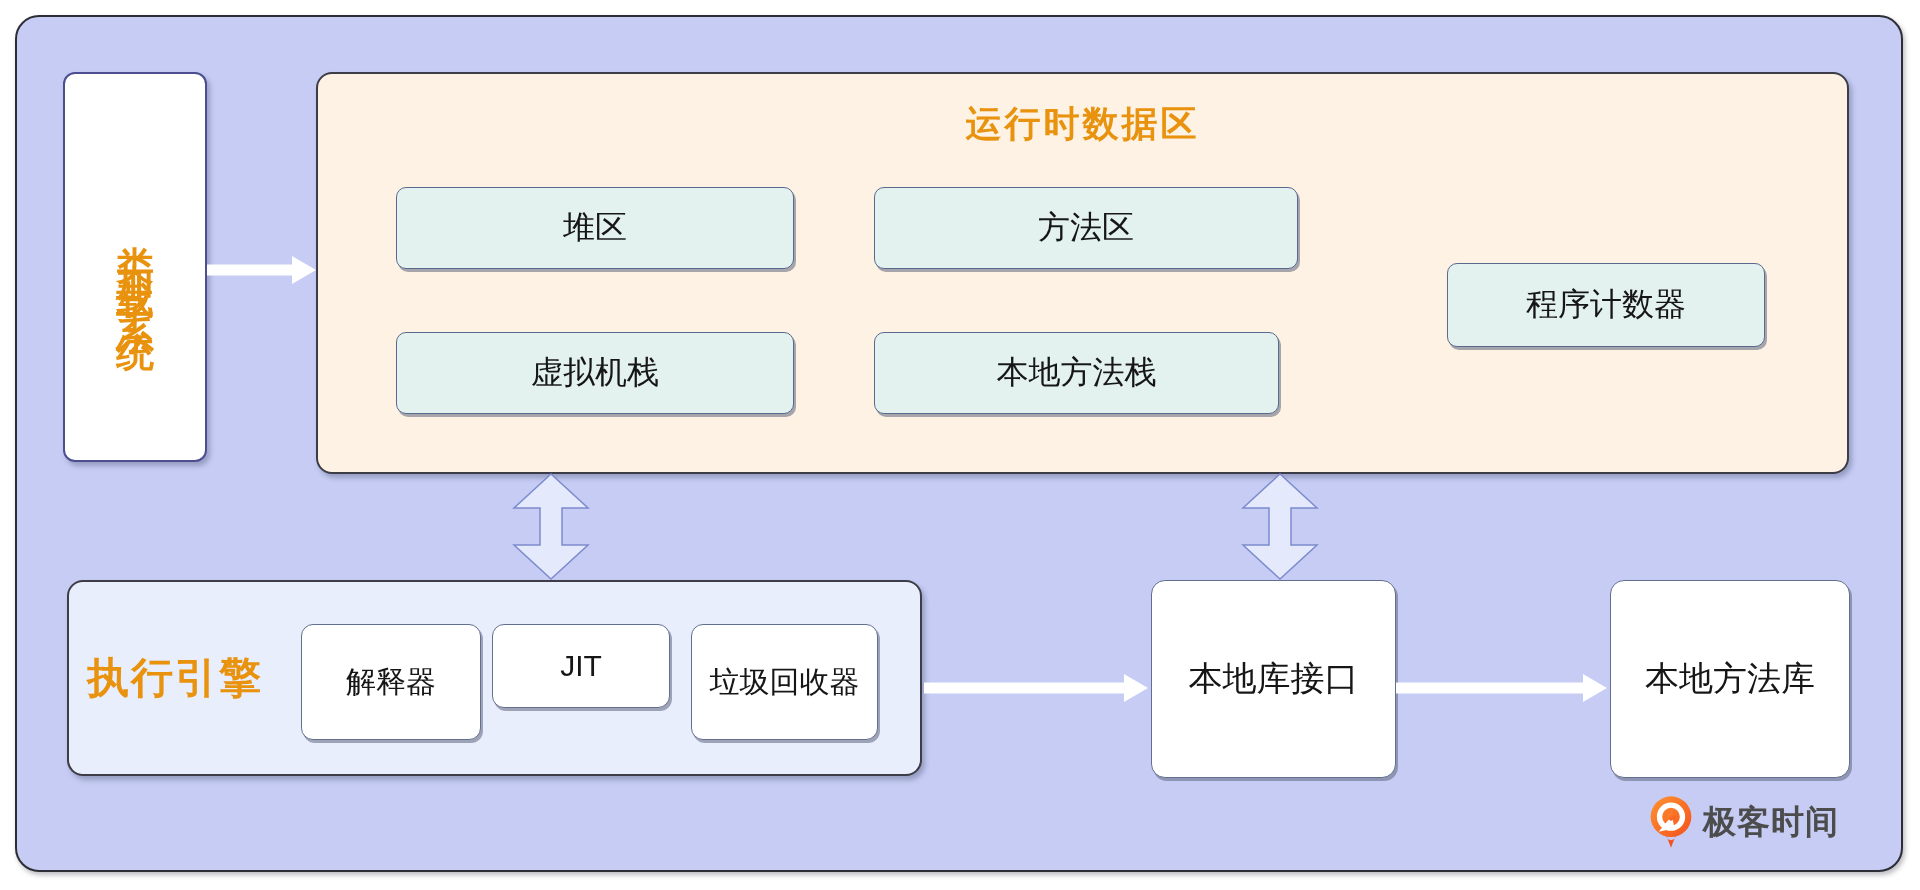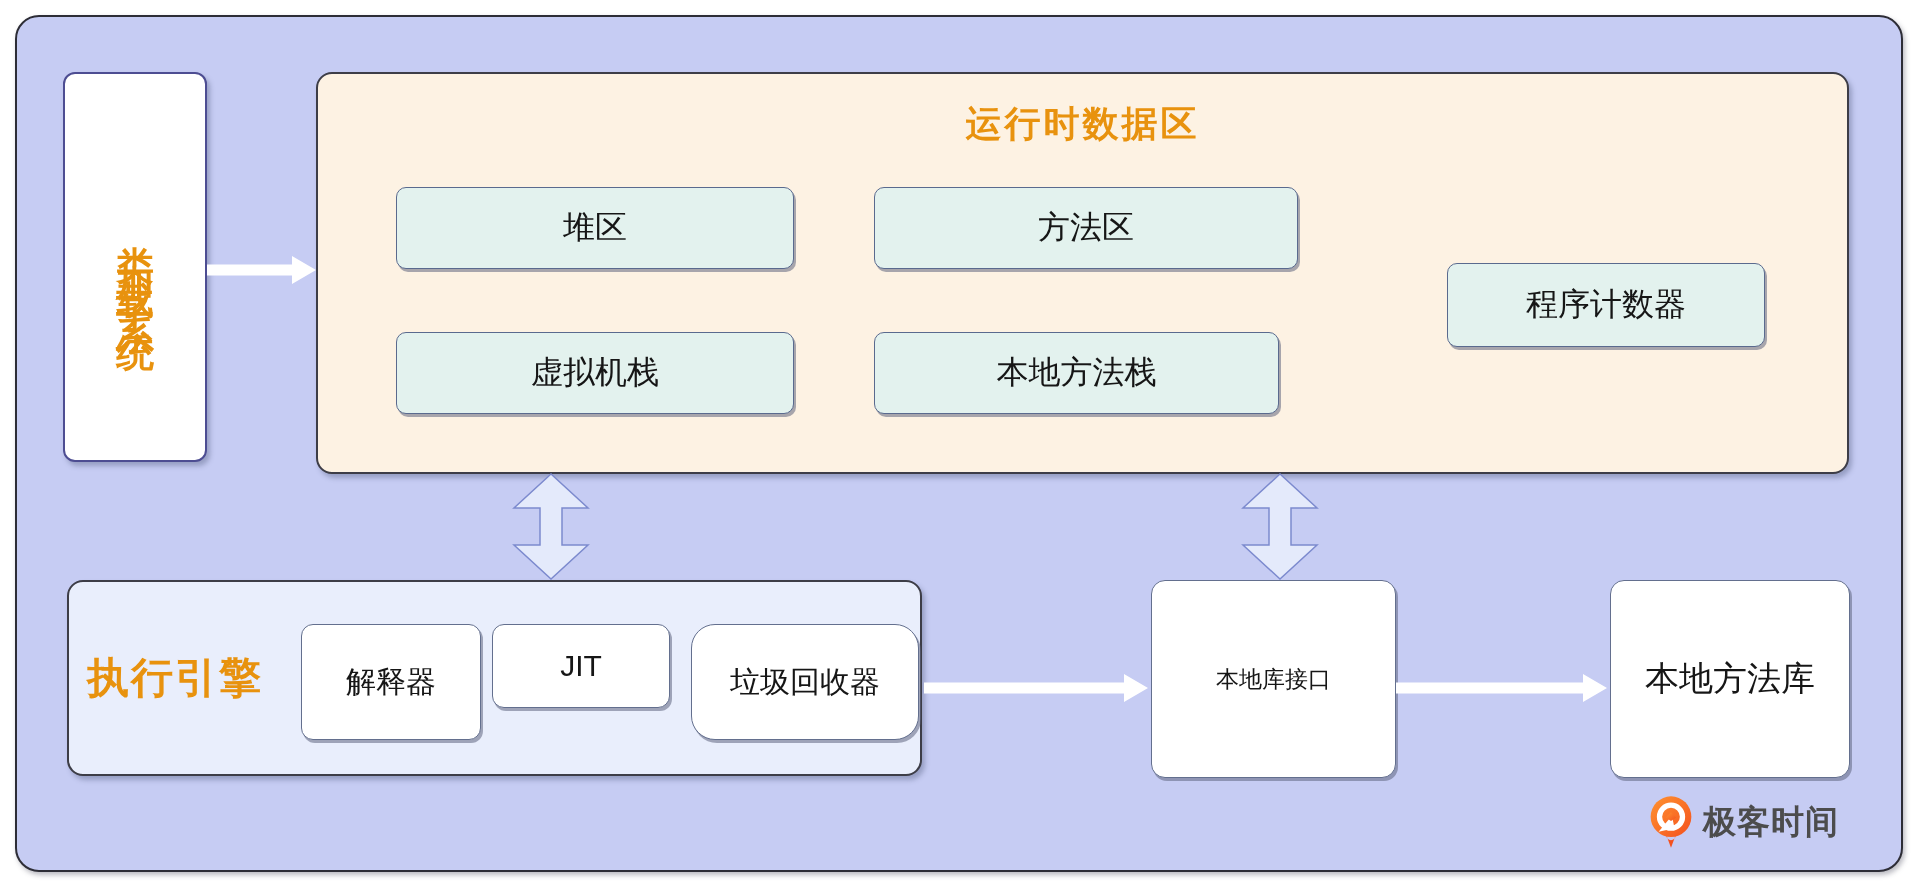--- a/index.html
+++ b/index.html
@@ -35,22 +35,22 @@
   .mint-nstack{left:556px;top:258px;width:405px;height:82px;}
   .engine{left:67px;top:580px;width:855px;height:196px;background:var(--panel-blue);
          border-radius:16px;}
   .engine-title{position:absolute;left:18px;top:0;height:100%;display:flex;align-items:center;
          font-size:42px;font-weight:bold;color:var(--accent-orange);letter-spacing:2px;}
   .wbox{position:absolute;background:#ffffff;border:1px solid #636f8e;border-radius:12px;
          box-shadow:2px 3px 0 rgba(96,102,128,.55);display:flex;align-items:center;
          justify-content:center;font-size:30px;color:var(--text-dark);box-sizing:border-box;}
   .eb-interpreter{left:232px;top:42px;width:180px;height:116px;}
   .eb-jit{left:423px;top:42px;width:178px;height:84px;}
-  .eb-gc{left:622px;top:42px;width:228px;height:116px;border-radius:24px;}
-  .native-if{left:1151px;top:580px;width:245px;height:198px;font-size:23px;border-radius:14px;}
+  .eb-gc{left:622px;top:42px;width:187px;height:116px;}
+  .native-if{left:1151px;top:580px;width:245px;height:198px;font-size:34px;border-radius:14px;}
   .native-lib{left:1610px;top:580px;width:240px;height:198px;font-size:34px;border-radius:14px;}
   .arrows{position:absolute;left:0;top:0;width:1920px;height:890px;pointer-events:none;}
   .logo{position:absolute;left:1648px;top:794px;display:flex;align-items:center;gap:9px;}
   .logo-text{font-size:33px;font-weight:600;color:var(--logo-text);letter-spacing:1px;}
 </style>
 </head>
 <body>
 
 <div id="canvas">
   <div class="outer"></div>

